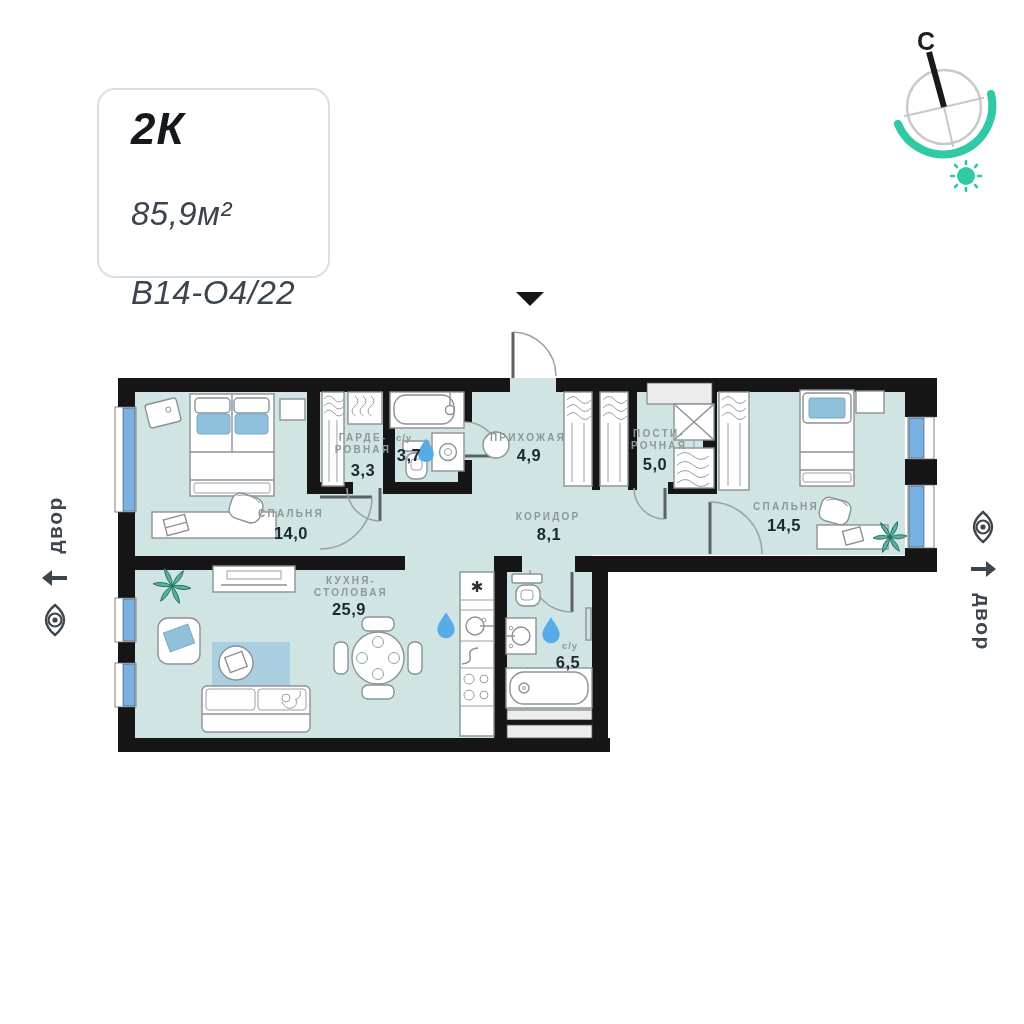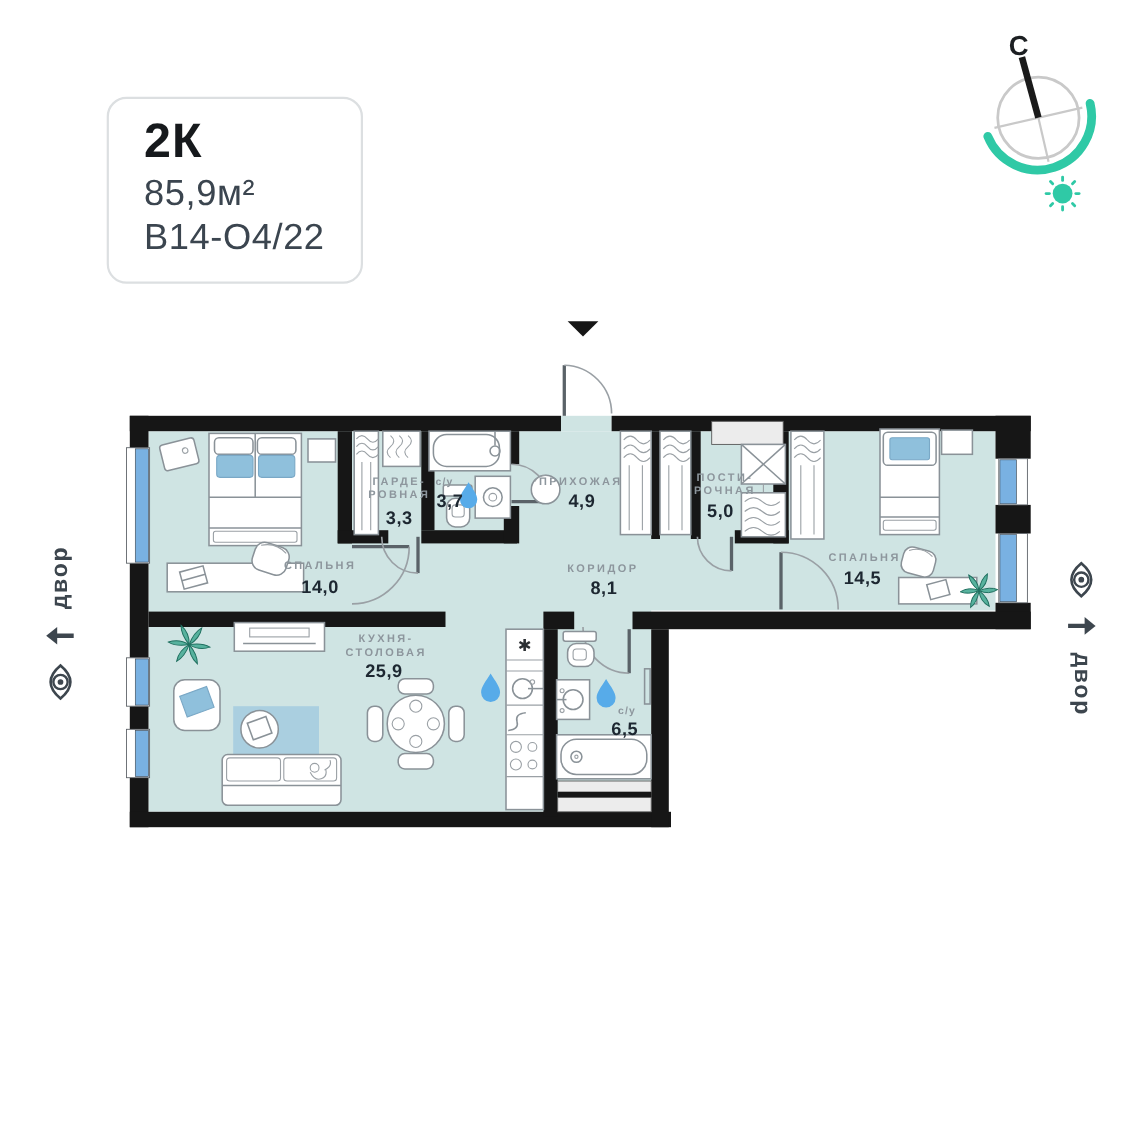--- a/index.html
+++ b/index.html
@@ -1,24 +1,24 @@
 <!DOCTYPE html>
 <html><head>
 <meta charset="utf-8">
 <style>
   html,body{margin:0;padding:0;}
   body{width:1024px;height:1024px;position:relative;background:#ffffff;
        font-family:"Liberation Sans",sans-serif;overflow:hidden;}
 
   
-  .card{position:absolute;left:97px;top:88px;width:233px;height:170px;
+  .card{position:absolute;left:97px;top:88px;width:233px;height:190px;
         border:2px solid #dcdfe1;border-radius:18px;background:#fff;
-        box-sizing:border-box;padding:14px 2px 0 32px;}
+        box-sizing:border-box;padding:14px 2px 0 32px;font-style:italic;}
   .card .type{font-size:44px;font-weight:bold;color:#16191c;letter-spacing:1px;line-height:1.15;}
-  .card .area,.card .code{font-size:33px;color:#3b454f;font-weight:400;line-height:1.22;letter-spacing:0.5px;}
+  .card .area,.card .code{font-size:33px;color:#3b454f;font-weight:400;line-height:1.22;letter-spacing:0.5px;margin-top:39px;}
 
   
   .yard{position:absolute;width:180px;height:44px;display:flex;align-items:center;
         justify-content:center;gap:14px;}
   .yard-left{left:-35px;top:545px;transform:rotate(-90deg);}
   .yard-right{left:893px;top:558px;transform:rotate(90deg);}
   .yard .lbl{font-size:21px;font-weight:bold;color:#3d464e;letter-spacing:1.5px;}
 
   .abs{position:absolute;}
 

